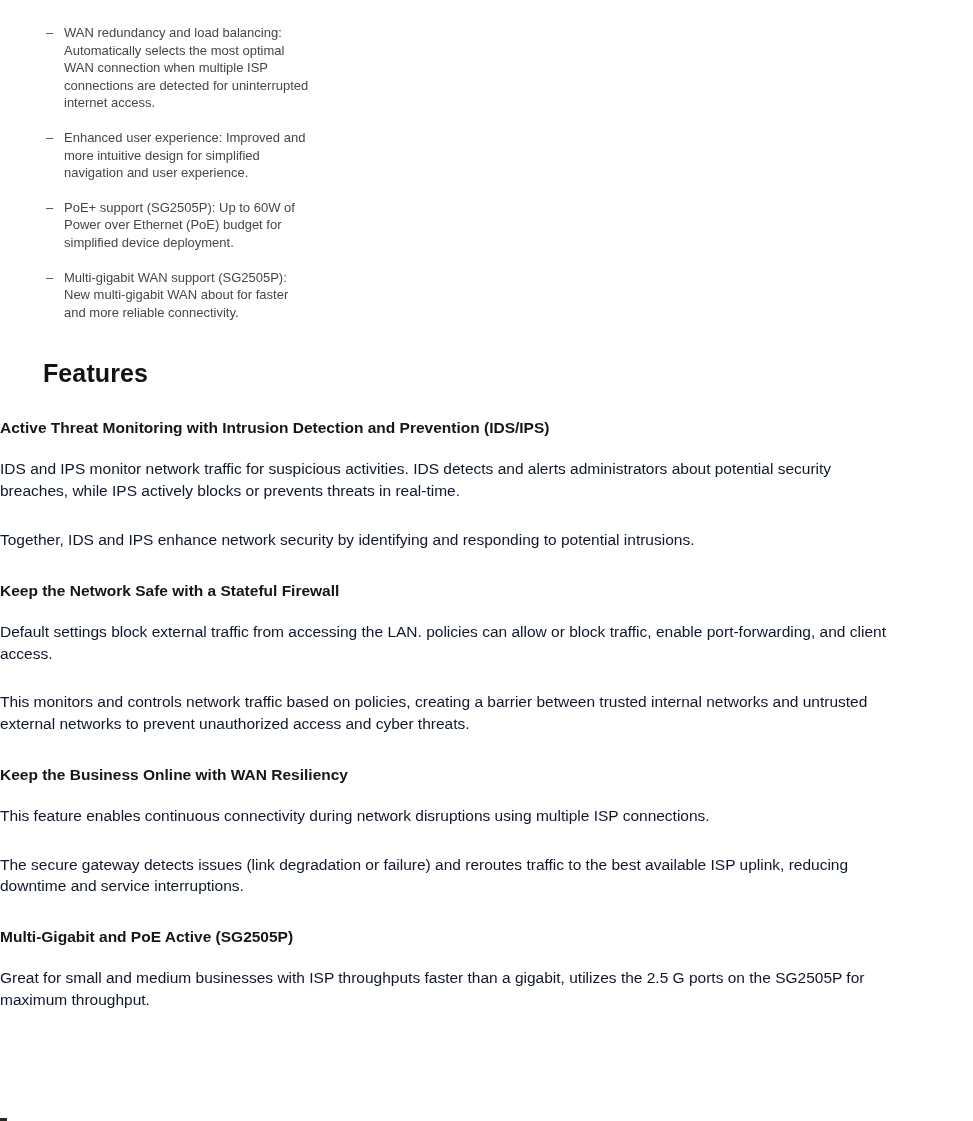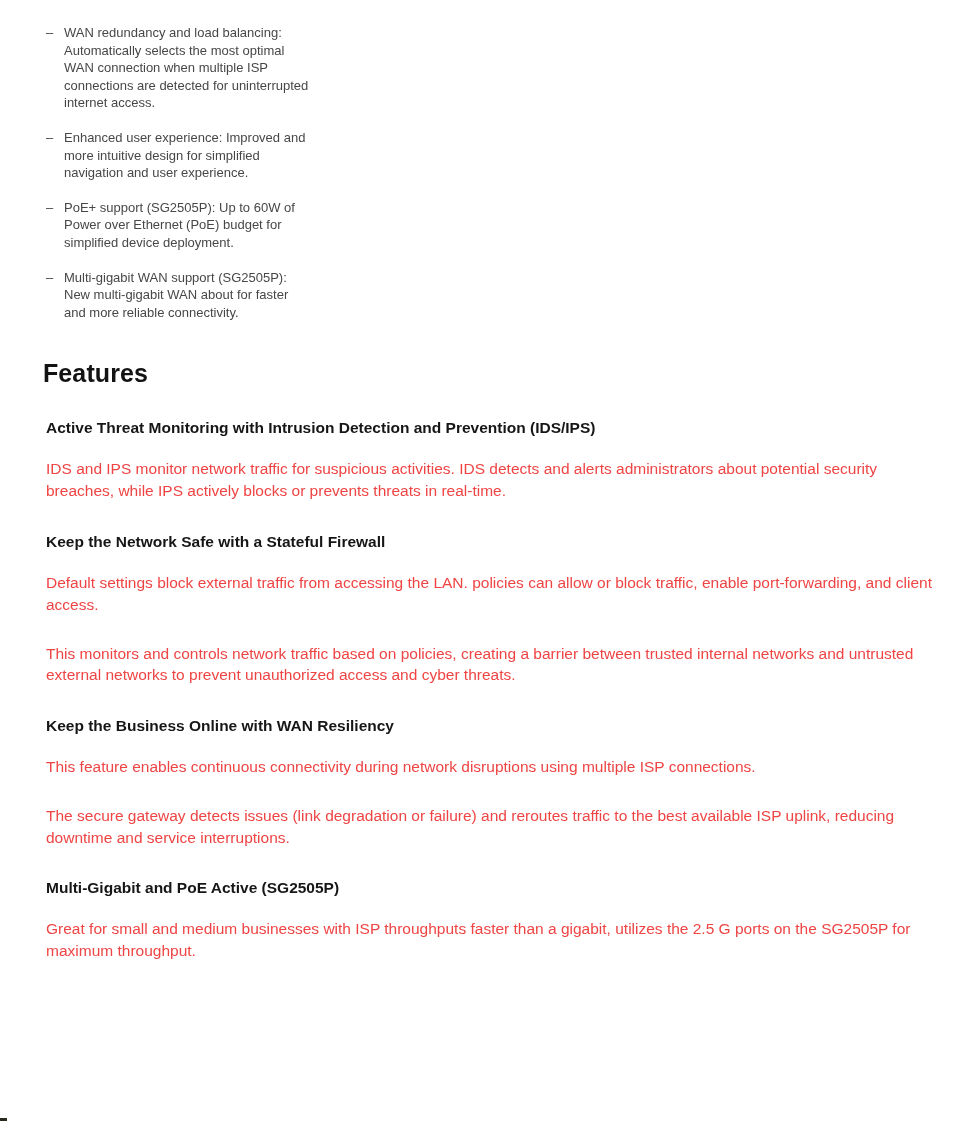--- a/index.html
+++ b/index.html
@@ -41,36 +41,35 @@
   
   .features-title {
     margin: 37px 4px 0 43px;
     font-size: 25px;
     font-weight: 600;
     letter-spacing: 0.1px;
     color: #131313;
     line-height: 30px;
   }
   .content {
-    margin-left: 46px;
     margin-right: 30px;
     max-width: 897px;
   }
   .section-heading {
     margin: 30px 0 21px 0;
     font-size: 15.5px;
     font-weight: 700;
     color: #161616;
     line-height: 19px;
   }
   .body-para {
     margin: 0 0 27px 0;
     font-size: 15.5px;
     font-weight: 400;
-    color: #ef4444;
+    color: #0f172a;
     line-height: 21.8px;
   }
 
   
   .bottom-artifact {
     position: absolute;
     left: 0;
     bottom: 0;
     width: 7px;
     height: 3px;
@@ -105,20 +104,21 @@
     </div>
 
   </div>
 
   <h1 class="features-title">Features</h1>
 
   <div class="content">
 
     <h3 class="section-heading">Active Threat Monitoring with Intrusion Detection and Prevention (IDS/IPS)</h3>
     <p class="body-para">IDS and IPS monitor network traffic for suspicious activities. IDS detects and alerts administrators about potential security breaches, while IPS actively blocks or prevents threats in real-time.</p>
+    <p class="body-para">Together, IDS and IPS enhance network security by identifying and responding to potential intrusions.</p>
 
     <h3 class="section-heading">Keep the Network Safe with a Stateful Firewall</h3>
     <p class="body-para">Default settings block external traffic from accessing the LAN. policies can allow or block traffic, enable port-forwarding, and client access.</p>
     <p class="body-para">This monitors and controls network traffic based on policies, creating a barrier between trusted internal networks and untrusted external networks to prevent unauthorized access and cyber threats.</p>
 
     <h3 class="section-heading">Keep the Business Online with WAN Resiliency</h3>
     <p class="body-para">This feature enables continuous connectivity during network disruptions using multiple ISP connections.</p>
     <p class="body-para">The secure gateway detects issues (link degradation or failure) and reroutes traffic to the best available ISP uplink, reducing downtime and service interruptions.</p>
 
     <h3 class="section-heading">Multi-Gigabit and PoE Active (SG2505P)</h3>

